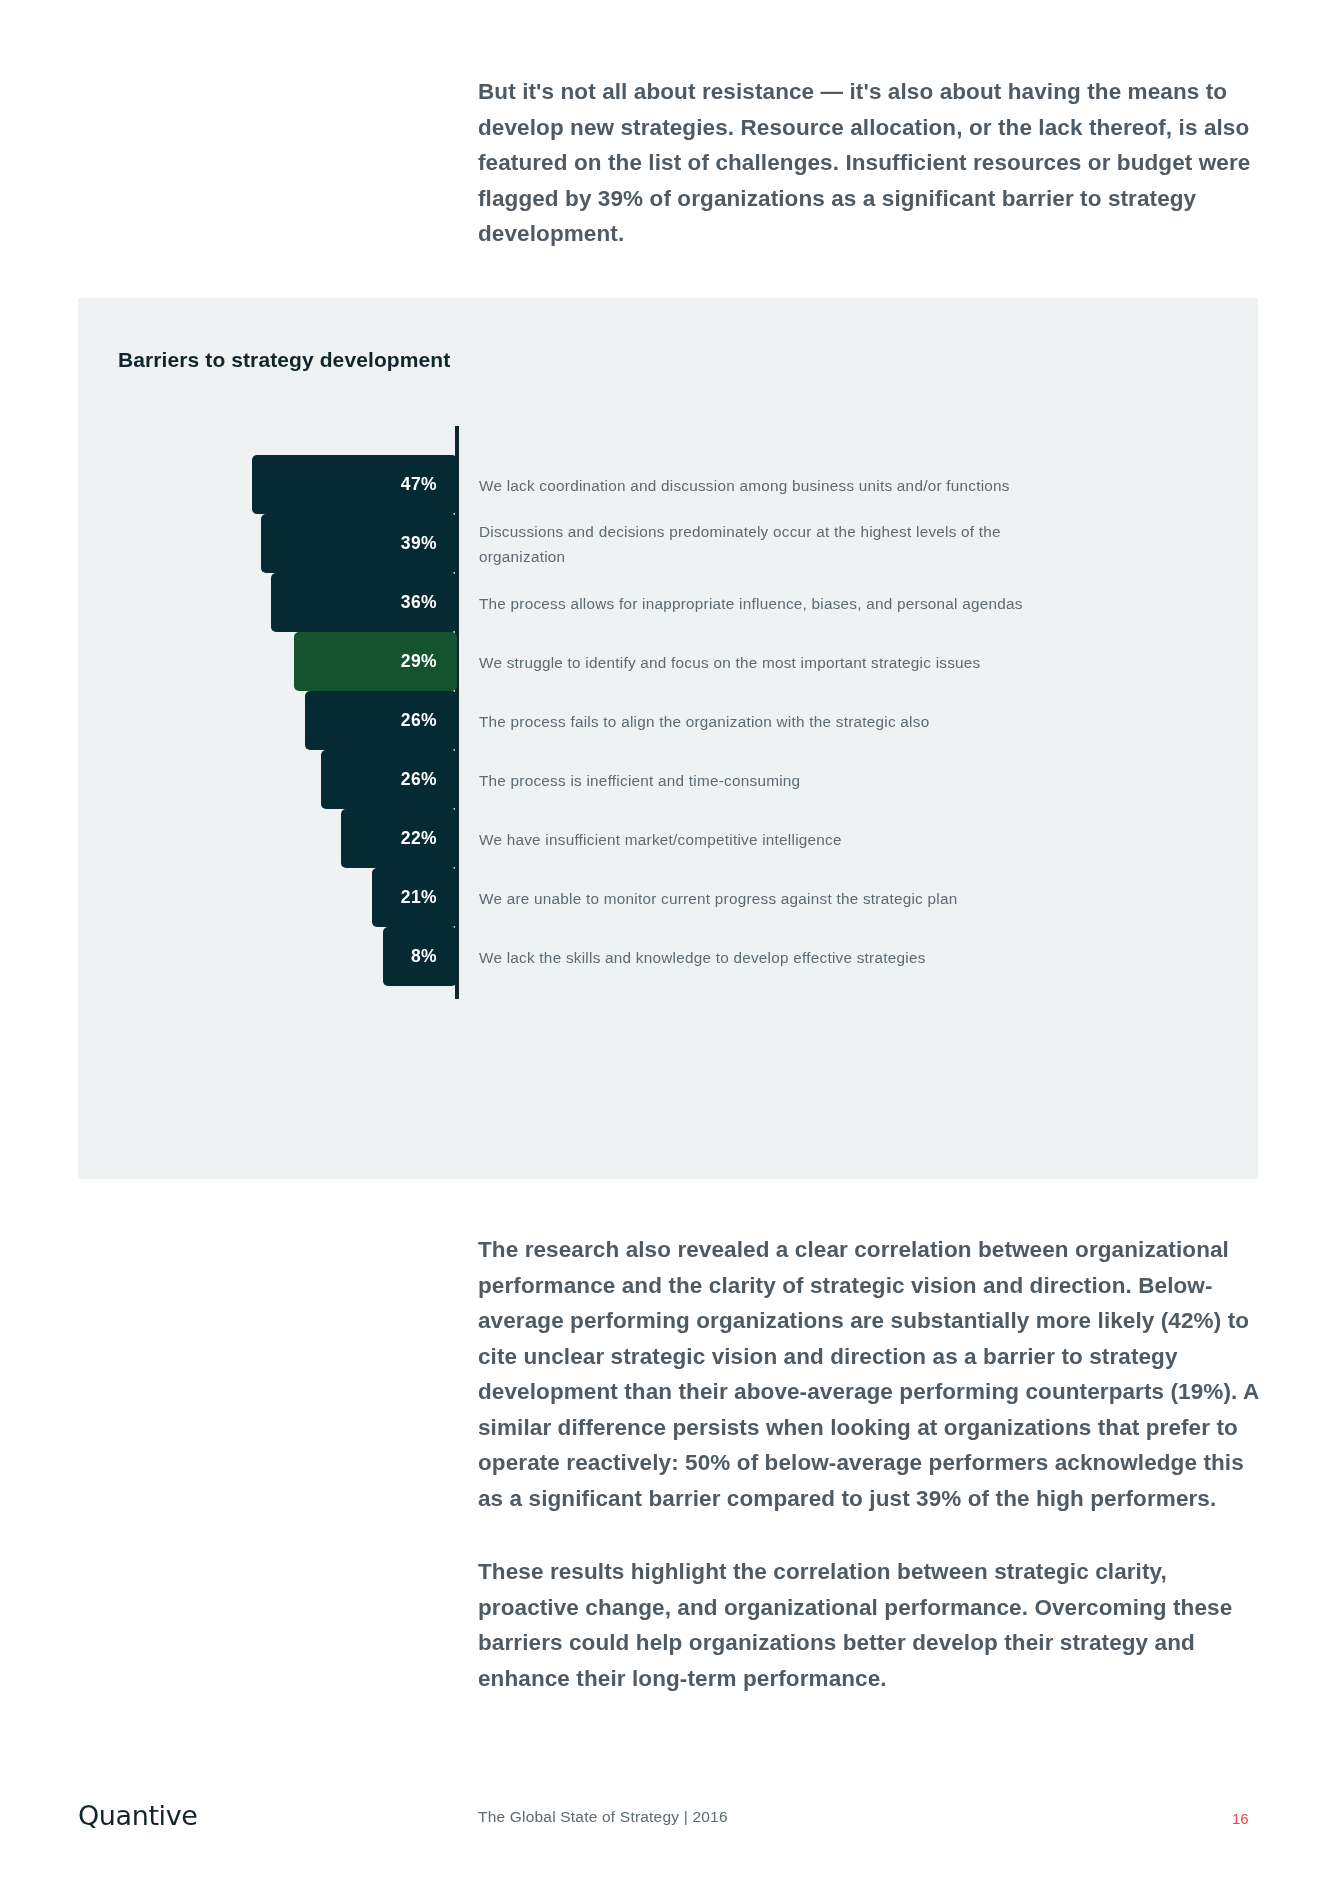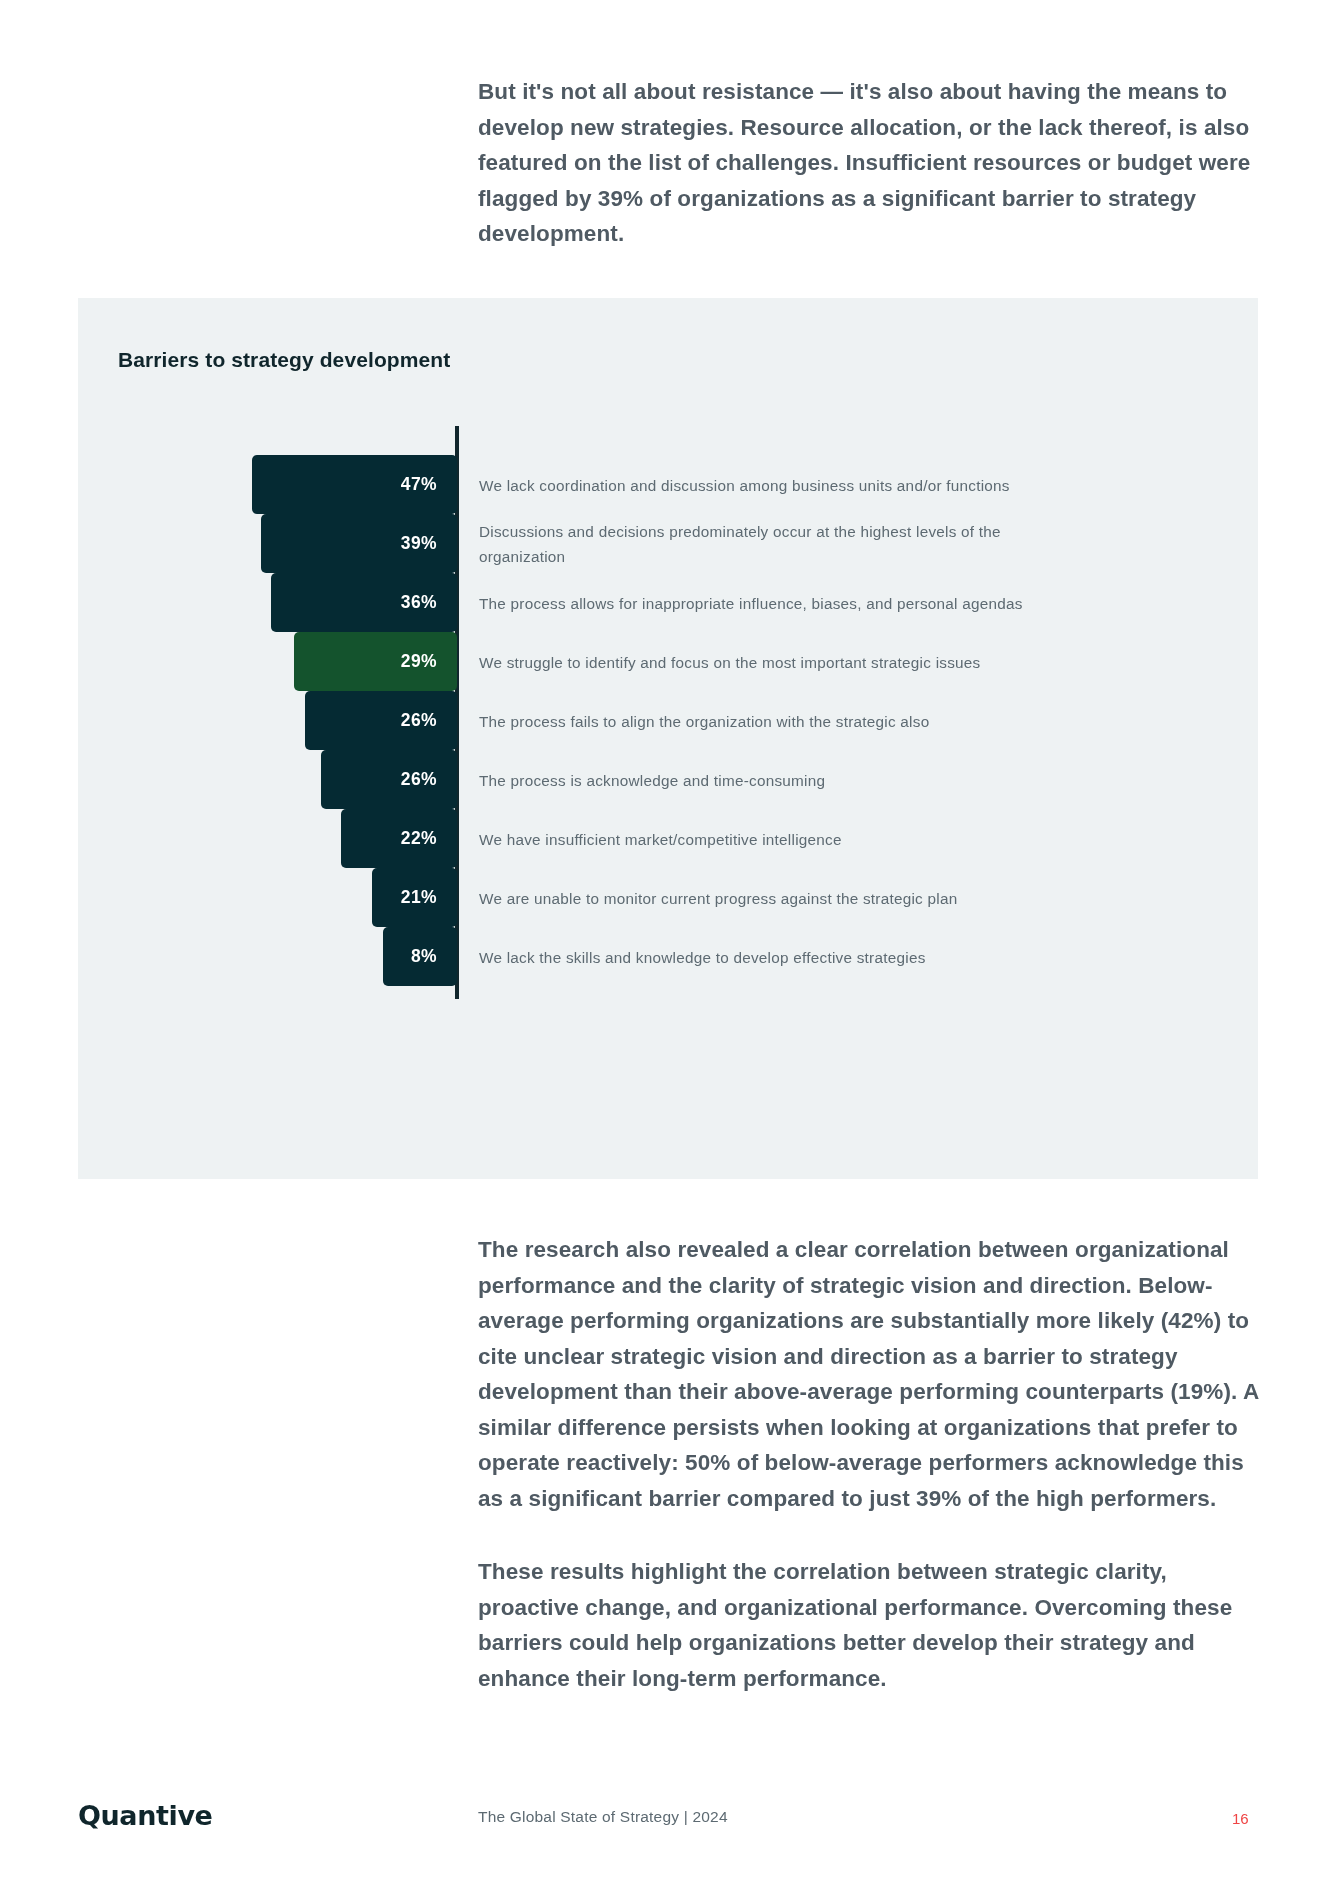--- a/index.html
+++ b/index.html
@@ -124,21 +124,21 @@
     left: 0;
     top: 1800px;
     width: 100%;
     height: 60px;
   }
   .logo {
     position: absolute;
     left: 78px;
     top: 0px;
     font-size: 27px;
-    font-weight: 700;
+    font-weight: 400;
     color: #10262c;
     letter-spacing: -0.4px;
     font-family: "DejaVu Sans", sans-serif;
   }
   .footer-center {
     position: absolute;
     left: 478px;
     top: 8px;
     font-size: 15.5px;
     color: #5d6a72;
@@ -193,21 +193,21 @@
         <div class="bar-row" style="margin-bottom: 0px;">
           <div class="bar" style="width: 152px; left: 227px; background: rgb(5, 42, 51);">
             <span class="bar-value">26%</span>
           </div>
           <div class="bar-label">The process fails to align the organization with the strategic also</div>
         </div>
         <div class="bar-row" style="margin-bottom: 0px;">
           <div class="bar" style="width: 136px; left: 243px; background: rgb(5, 42, 51);">
             <span class="bar-value">26%</span>
           </div>
-          <div class="bar-label">The process is acknowledge and time-consuming</div>
+          <div class="bar-label">The process is inefficient and time-consuming</div>
         </div>
         <div class="bar-row" style="margin-bottom: 0px;">
           <div class="bar" style="width: 116px; left: 263px; background: rgb(5, 42, 51);">
             <span class="bar-value">22%</span>
           </div>
           <div class="bar-label">We have insufficient market/competitive intelligence</div>
         </div>
         <div class="bar-row" style="margin-bottom: 0px;">
           <div class="bar" style="width: 85px; left: 294px; background: rgb(5, 42, 51);">
             <span class="bar-value">21%</span>
@@ -225,15 +225,15 @@
 
 </section>
 
 <div class="copy-col copy-bottom">
   <p class="para">The research also revealed a clear correlation between organizational performance and the clarity of strategic vision and direction. Below-average performing organizations are substantially more likely (42%) to cite unclear strategic vision and direction as a barrier to strategy development than their above-average performing counterparts (19%). A similar difference persists when looking at organizations that prefer to operate reactively: 50% of below-average performers acknowledge this as a significant barrier compared to just 39% of the high performers.</p>
   <p class="para">These results highlight the correlation between strategic clarity, proactive change, and organizational performance. Overcoming these barriers could help organizations better develop their strategy and enhance their long-term performance.</p>
 </div>
 
 <footer class="footer">
   <div class="logo">Quantive</div>
-  <div class="footer-center">The Global State of Strategy | 2024</div>
+  <div class="footer-center">The Global State of Strategy | 2016</div>
   <div class="footer-page">16</div>
 </footer>
 
 </body></html>

